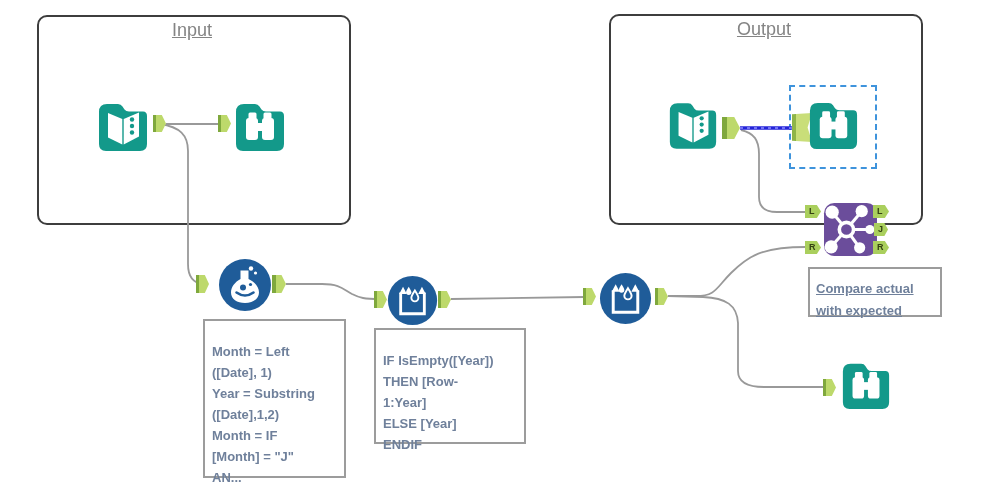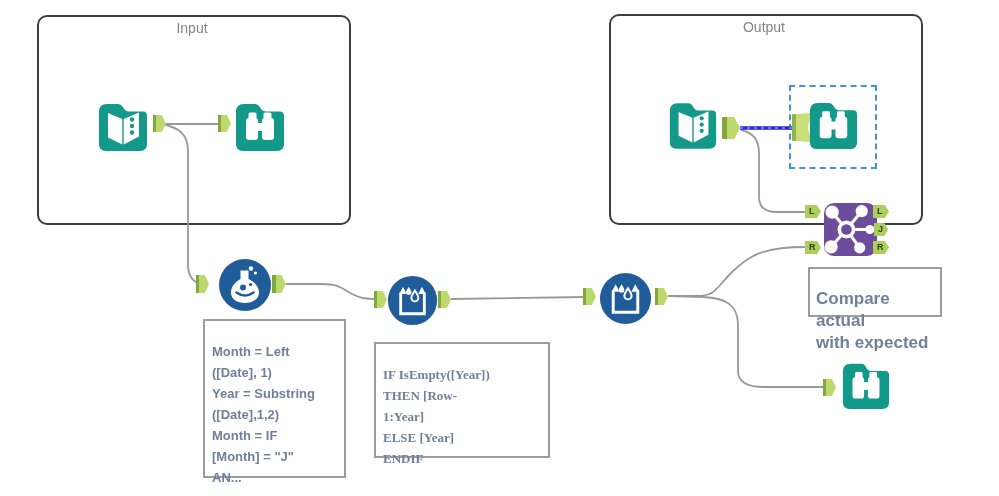--- a/index.html
+++ b/index.html
@@ -2,39 +2,39 @@
 <html><head>
 <meta charset="utf-8">
 <style>
   html,body{margin:0;padding:0;background:#fff;}
   body{width:999px;height:496px;position:relative;overflow:hidden;
        font-family:"Liberation Sans",sans-serif;}
   .canvas{position:absolute;inset:0;}
   .tool-container{position:absolute;background:#fff;border:2px solid #3d3d3d;
        border-radius:10px;z-index:1;}
   .container-label{position:absolute;top:5px;left:0;width:100%;text-align:center;
-       color:#848484;font-size:14px;z-index:1;}
+       color:#848484;font-size:18px;z-index:1;text-decoration:underline;}
   .wires{position:absolute;left:0;top:0;z-index:2;pointer-events:none;}
   .tool{position:absolute;z-index:3;}
   .tool svg{display:block;}
   .anchor{position:absolute;z-index:3;
        background:linear-gradient(90deg,#7fa83d 0 26%,#bdd96b 26%);
        clip-path:polygon(0 0,68% 0,100% 50%,68% 100%,0 100%);}
   .anchor.big{background:linear-gradient(90deg,#8fb548 0 20%,#c9de79 20%);
        clip-path:polygon(0 4%,100% 0,78% 50%,100% 100%,0 96%);}
   .janchor{position:absolute;z-index:4;width:16px;height:13px;background:#aacf5d;
        clip-path:polygon(0 0,74% 0,100% 50%,74% 100%,0 100%);
        font-size:9px;font-weight:bold;color:#344112;text-align:left;
        line-height:13px;padding-left:4px;box-sizing:border-box;}
   .selection-rect{position:absolute;border:2px dashed #3e93dc;z-index:2;
        background:transparent;}
   .note{position:absolute;background:#fff;border:2px solid #9c9c9c;
        color:#6f809b;font-weight:bold;font-size:13px;line-height:21px;
        padding:20px 7px;white-space:pre-line;z-index:4;box-sizing:border-box;}
-  .note.small{font-size:17px;line-height:22px;padding:19px 6px;}
+  .note.small{font-size:13px;line-height:22px;padding:9px 6px;text-decoration:underline;}
 </style>
 </head>
 <body>
 
 <div class="canvas">
 
   <div class="tool-container" style="left:37px;top:15px;width:310px;height:206px;"></div>
   <div class="container-label" style="left:37px;top:20px;width:310px;">Input</div>
 
   <div class="tool-container" style="left:609px;top:14px;width:310px;height:207px;"></div>
@@ -188,21 +188,21 @@
     </svg>
   </div>
 
   <div class="note" style="left:203px;top:319px;width:143px;height:159px;">Month = Left
 ([Date], 1)
 Year = Substring
 ([Date],1,2)
 Month = IF
 [Month] = "J"
 AN...</div>
-  <div class="note" style="left:374px;top:342px;width:176px;height:116px;font-family:Liberation Serif, serif;">IF IsEmpty([Year])
+  <div class="note" style="left:374px;top:328px;width:152px;height:116px;">IF IsEmpty([Year])
 THEN [Row-
 1:Year]
 ELSE [Year]
 ENDIF</div>
   <div class="note small" style="left:808px;top:267px;width:134px;height:50px;">Compare actual
 with expected</div>
 
 </div>
 
 </body></html>

